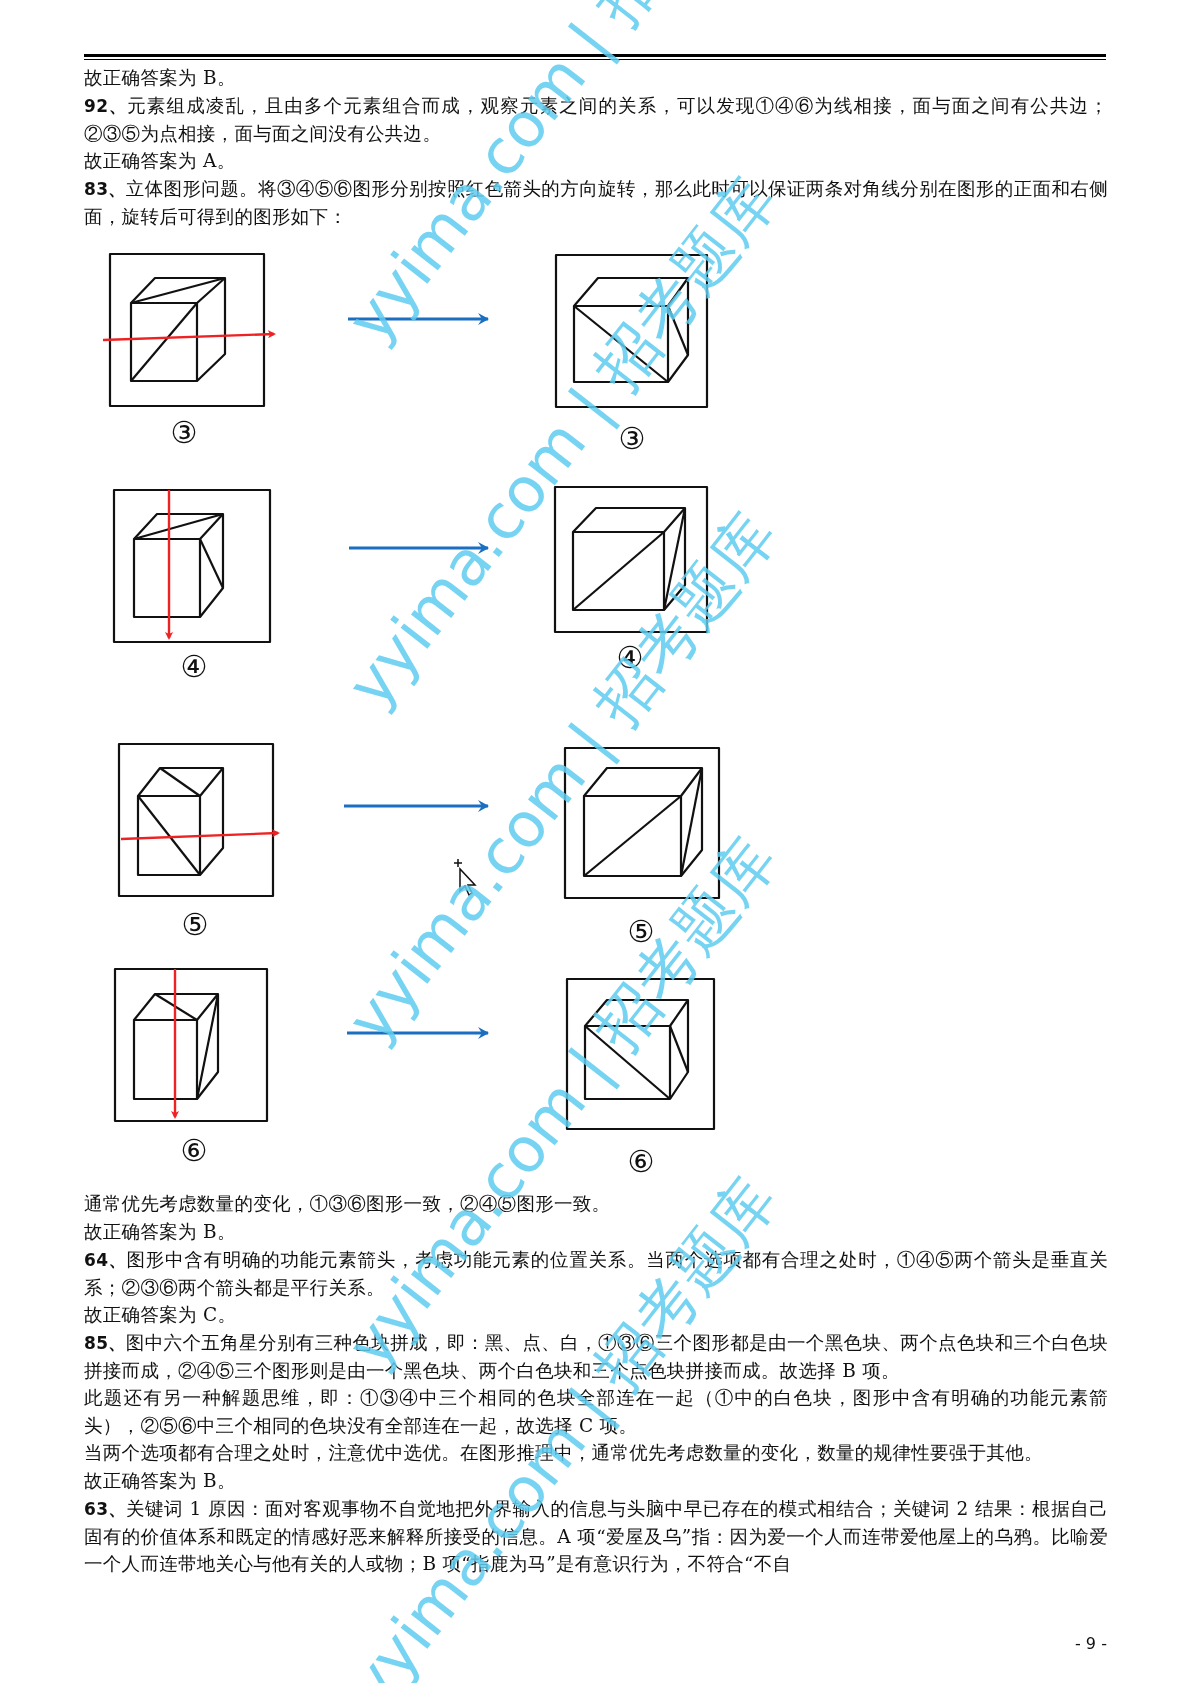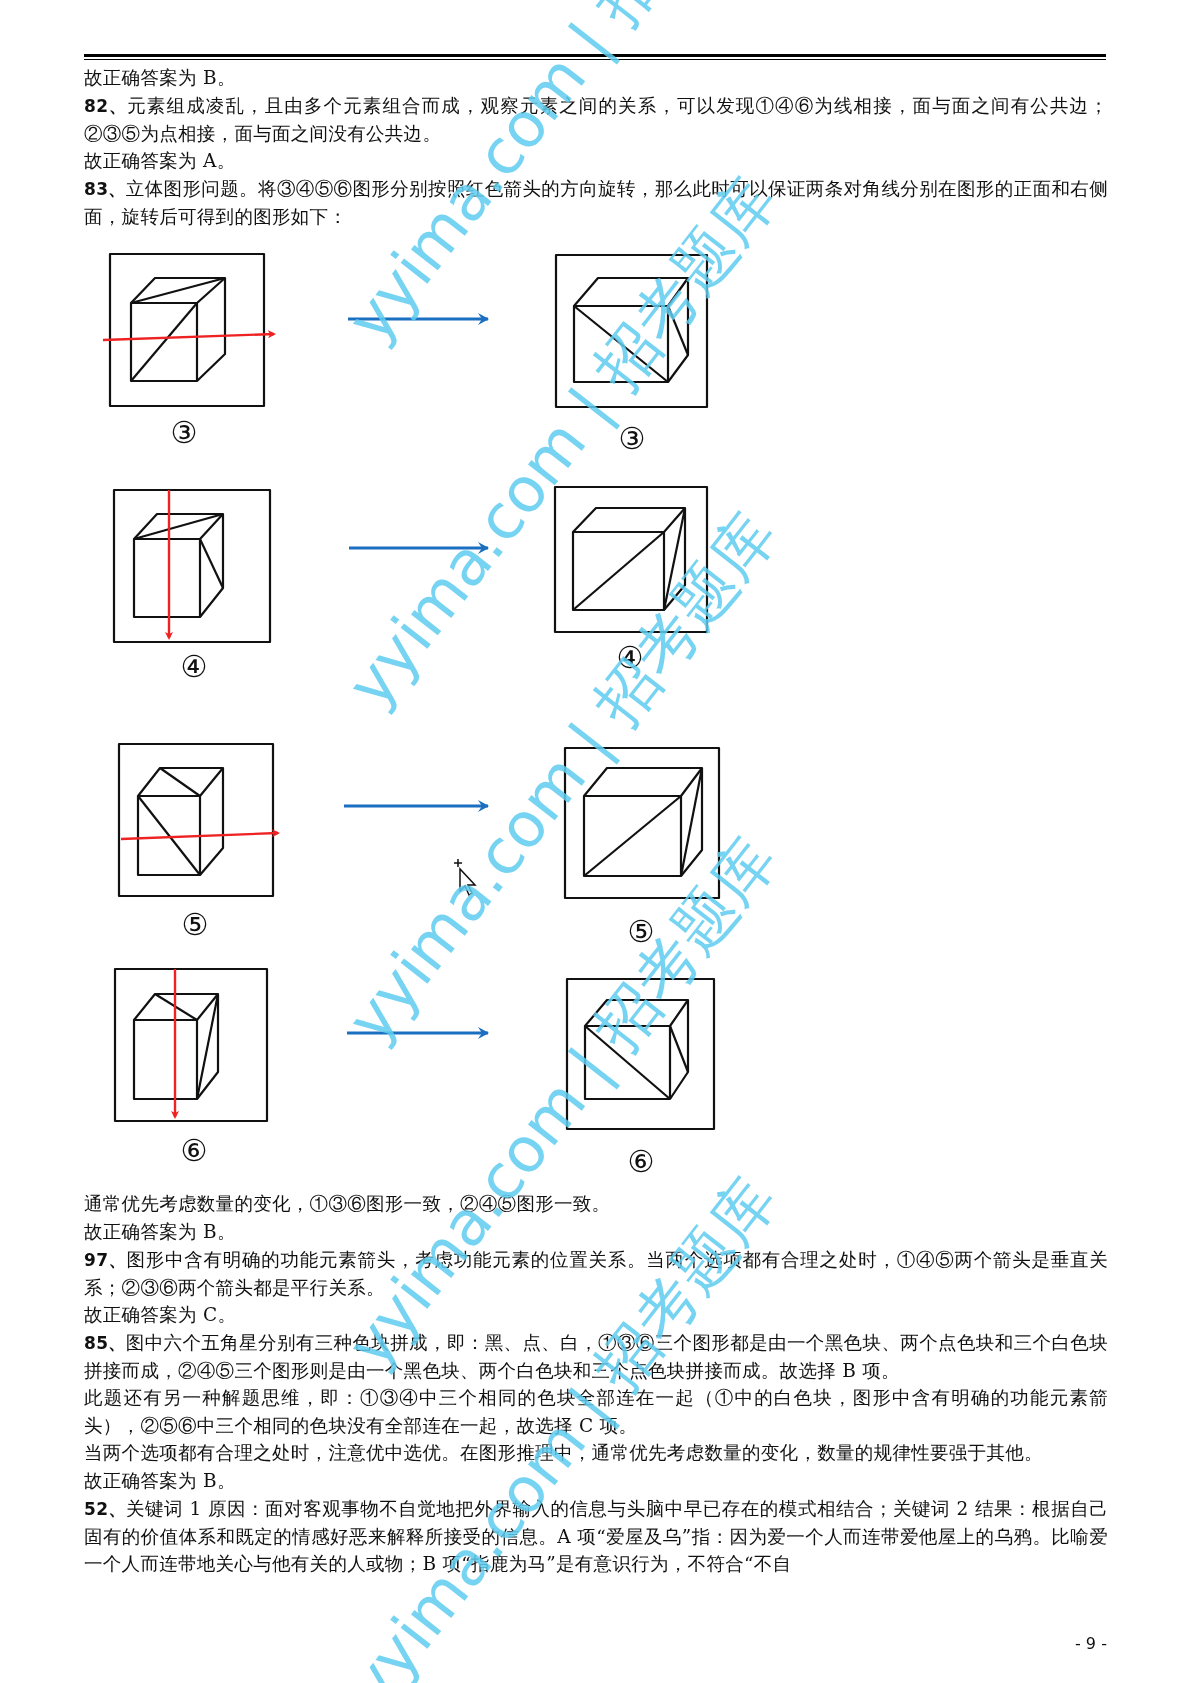--- a/index.html
+++ b/index.html
@@ -19,21 +19,21 @@
   .cursor { position: absolute; left: 450px; top: 857px; }
 </style>
 </head>
 <body>
 
 <div class="rule-thick"></div>
 <div class="rule-thin"></div>
 
 <div class="text-block top-block">
   <p><span class="qnum"></span><span>故正确答案为 B。</span></p>
-  <p><span class="qnum">82、</span><span>元素组成凌乱，且由多个元素组合而成，观察元素之间的关系，可以发现①④⑥为线相接，面与面之间有公共边；②③⑤为点相接，面与面之间没有公共边。</span></p>
+  <p><span class="qnum">92、</span><span>元素组成凌乱，且由多个元素组合而成，观察元素之间的关系，可以发现①④⑥为线相接，面与面之间有公共边；②③⑤为点相接，面与面之间没有公共边。</span></p>
   <p><span class="qnum"></span><span>故正确答案为 A。</span></p>
   <p><span class="qnum">83、</span><span>立体图形问题。将③④⑤⑥图形分别按照红色箭头的方向旋转，那么此时可以保证两条对角线分别在图形的正面和右侧面，旋转后可得到的图形如下：</span></p>
 </div>
 
 <svg class="figures" width="1190" height="1683" viewBox="0 0 1190 1683" xmlns="http://www.w3.org/2000/svg">
   <defs>
     <marker id="redhead" markerWidth="8" markerHeight="8" refX="6" refY="4" orient="auto" markerUnits="userSpaceOnUse">
       <path d="M0,0 L8,4 L0,8 L2,4 Z" fill="#ee2222"></path>
     </marker>
     <marker id="bluehead" markerWidth="12" markerHeight="12" refX="10" refY="6" orient="auto" markerUnits="userSpaceOnUse">
@@ -128,27 +128,27 @@
 <div class="fig-label" style="left:616px; top:1147px;">⑥</div>
 
 <svg class="cursor" width="28" height="40" viewBox="0 0 28 40">
   <path d="M8,2 L8,10 M4,6 L12,6" stroke="#111" stroke-width="1.5"></path>
   <path d="M10,12 L10,34 L15,29 L19,38 L22,36 L18,28 L25,28 Z" fill="#fff" stroke="#111" stroke-width="1.5"></path>
 </svg>
 
 <div class="text-block bottom-block">
   <p><span class="qnum"></span><span>通常优先考虑数量的变化，①③⑥图形一致，②④⑤图形一致。</span></p>
   <p><span class="qnum"></span><span>故正确答案为 B。</span></p>
-  <p><span class="qnum">97、</span><span>图形中含有明确的功能元素箭头，考虑功能元素的位置关系。当两个选项都有合理之处时，①④⑤两个箭头是垂直关系；②③⑥两个箭头都是平行关系。</span></p>
+  <p><span class="qnum">64、</span><span>图形中含有明确的功能元素箭头，考虑功能元素的位置关系。当两个选项都有合理之处时，①④⑤两个箭头是垂直关系；②③⑥两个箭头都是平行关系。</span></p>
   <p><span class="qnum"></span><span>故正确答案为 C。</span></p>
   <p><span class="qnum">85、</span><span>图中六个五角星分别有三种色块拼成，即：黑、点、白，①③⑥三个图形都是由一个黑色块、两个点色块和三个白色块拼接而成，②④⑤三个图形则是由一个黑色块、两个白色块和三个点色块拼接而成。故选择 B 项。</span></p>
   <p><span class="qnum"></span><span>此题还有另一种解题思维，即：①③④中三个相同的色块全部连在一起（①中的白色块，图形中含有明确的功能元素箭头），②⑤⑥中三个相同的色块没有全部连在一起，故选择 C 项。</span></p>
   <p><span class="qnum"></span><span>当两个选项都有合理之处时，注意优中选优。在图形推理中，通常优先考虑数量的变化，数量的规律性要强于其他。</span></p>
   <p><span class="qnum"></span><span>故正确答案为 B。</span></p>
-  <p><span class="qnum">52、</span><span>关键词 1 原因：面对客观事物不自觉地把外界输入的信息与头脑中早已存在的模式相结合；关键词 2 结果：根据自己固有的价值体系和既定的情感好恶来解释所接受的信息。A 项“爱屋及乌”指：因为爱一个人而连带爱他屋上的乌鸦。比喻爱一个人而连带地关心与他有关的人或物；B 项“指鹿为马”是有意识行为，不符合“不自</span></p>
+  <p><span class="qnum">63、</span><span>关键词 1 原因：面对客观事物不自觉地把外界输入的信息与头脑中早已存在的模式相结合；关键词 2 结果：根据自己固有的价值体系和既定的情感好恶来解释所接受的信息。A 项“爱屋及乌”指：因为爱一个人而连带爱他屋上的乌鸦。比喻爱一个人而连带地关心与他有关的人或物；B 项“指鹿为马”是有意识行为，不符合“不自</span></p>
 </div>
 
 <div class="page-number">- 9 -</div>
 
 <div class="watermark" style="left:395px; top:275px;">yyima.com | 招考题库</div>
 <div class="watermark" style="left:395px; top:640px;">yyima.com | 招考题库</div>
 <div class="watermark" style="left:395px; top:975px;">yyima.com | 招考题库</div>
 <div class="watermark" style="left:395px; top:1300px;">yyima.com | 招考题库</div>
 <div class="watermark" style="left:395px; top:1640px;">yyima.com | 招考题库</div>
 

